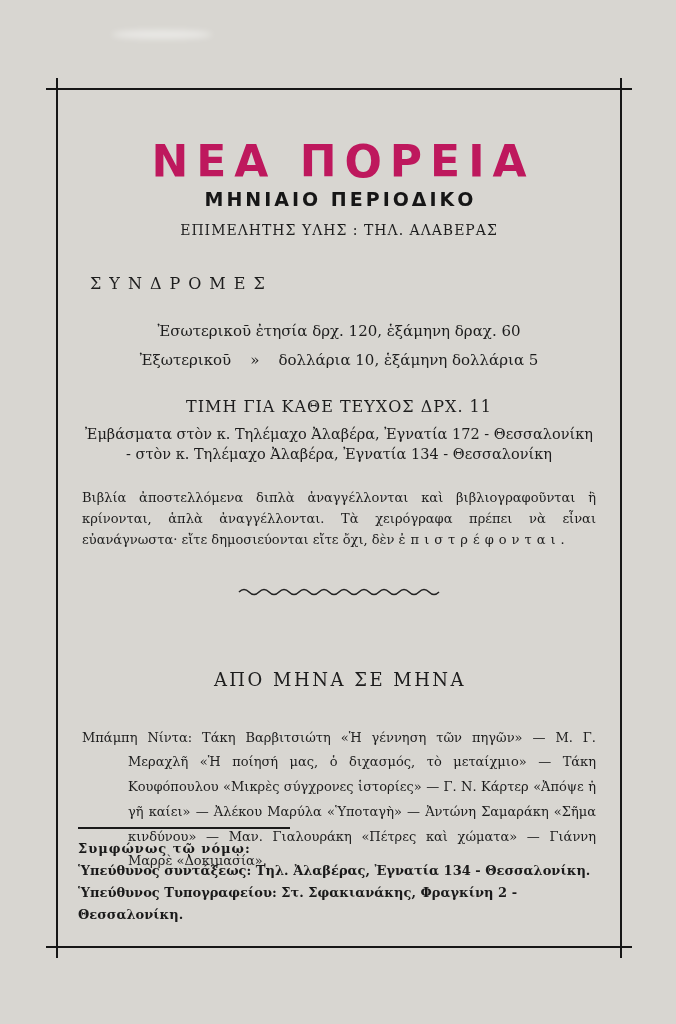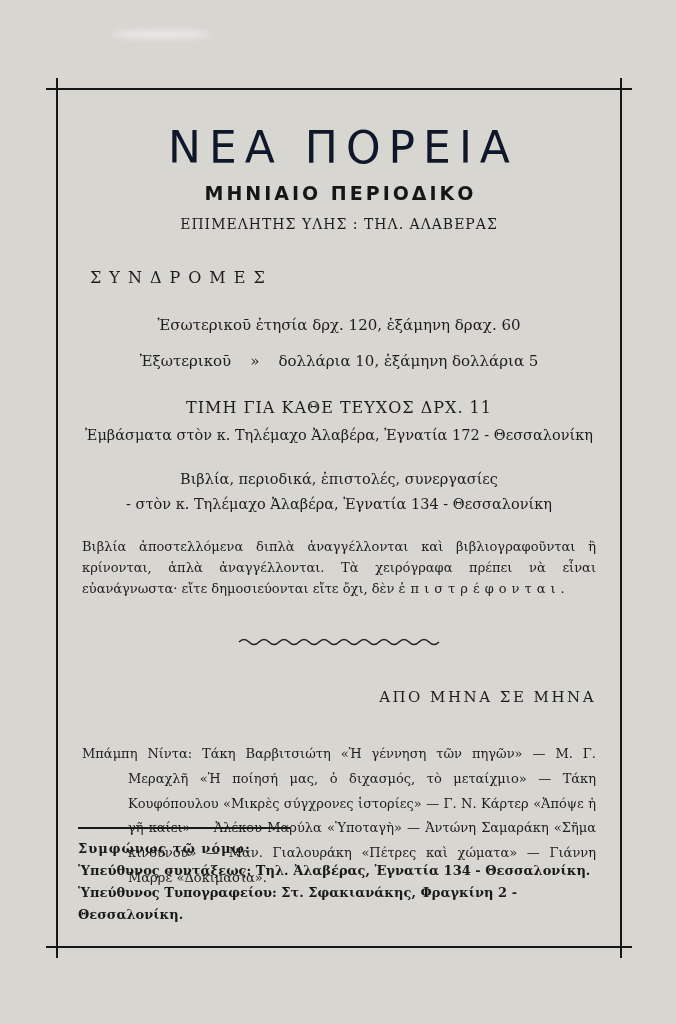--- a/index.html
+++ b/index.html
@@ -25,58 +25,58 @@
   .t-tl-v { left:-2px;  top:-12px; width:2px;  height:12px; }
   .t-tr-h { right:-12px; top:-2px; width:12px; height:2px; }
   .t-tr-v { right:-2px; top:-12px; width:2px;  height:12px; }
   .t-bl-h { left:-12px; bottom:-2px; width:12px; height:2px; }
   .t-bl-v { left:-2px; bottom:-12px; width:2px; height:12px; }
   .t-br-h { right:-12px; bottom:-2px; width:12px; height:2px; }
   .t-br-v { right:-2px; bottom:-12px; width:2px; height:12px; }
 
   .masthead-title {
     font-family:"DejaVu Sans","Liberation Sans",sans-serif;
-    font-weight:normal; font-size:44px; letter-spacing:8px; padding-left:8px;
-    text-align:center; margin-top:14px; color:#0f172a;
+    font-weight:bold; font-size:44px; letter-spacing:8px; padding-left:8px;
+    text-align:center; margin-top:28px; color:#be185d;
   }
   .masthead-subtitle {
     font-family:"DejaVu Sans","Liberation Sans",sans-serif;
     font-weight:bold; font-size:19px; letter-spacing:3px; padding-left:3px;
-    text-align:center; margin-top:9px; color:#161616;
+    text-align:center; margin-top:1px; color:#161616;
   }
   .editor-line {
     font-size:14px; letter-spacing:1px; text-align:center; margin-top:12px;
   }
 
   .subs-heading {
     font-size:16px; letter-spacing:8px; padding-left:8px;
     text-align:left; margin-top:36px;
   }
-  .subs-line { font-size:15px; text-align:center; margin-top:18px; }
+  .subs-line { font-size:15px; text-align:center; margin-top:11px; }
   .subs-line.first { margin-top:29px; }
 
   .price-heading {
     font-size:16px; letter-spacing:1px; text-align:center; margin-top:28px;
   }
   .remittance { font-size:14.5px; text-align:center; margin-top:10px; }
 
   .corr-line { font-size:14.5px; text-align:center; line-height:1.7; }
   .corr-line.first { margin-top:24px; }
 
   .notice {
     font-size:13px; line-height:1.62; text-align:justify; margin-top:20px;
   }
   .notice .emph { letter-spacing:5px; }
 
   .divider-wrap { text-align:center; margin-top:32px; }
   .divider-wrap svg { vertical-align:middle; }
 
   .month-heading {
-    font-size:15px; letter-spacing:2.5px; padding-left:2px;
-    text-align:right; margin-top:38px;
+    font-size:18px; letter-spacing:2.5px; padding-left:2px;
+    text-align:center; margin-top:68px;
   }
   .contents {
     font-size:13px; line-height:1.9; text-align:justify;
     margin-top:36px; padding-left:46px; text-indent:-46px;
   }
 
   .colophon {
     position:absolute; left:20px; bottom:20px;
     font-size:13px; line-height:1.7; font-weight:bold; color:#1a1a1a;
   }
@@ -103,21 +103,20 @@
     <div class="masthead-subtitle">ΜΗΝΙΑΙΟ ΠΕΡΙΟΔΙΚΟ</div>
     <div class="editor-line">ΕΠΙΜΕΛΗΤΗΣ ΥΛΗΣ : ΤΗΛ. ΑΛΑΒΕΡΑΣ</div>
 
     <div class="subs-heading">ΣΥΝΔΡΟΜΕΣ</div>
     <div class="subs-line first">Ἐσωτερικοῦ ἐτησία δρχ. 120, ἑξάμηνη δραχ. 60</div>
     <div class="subs-line">Ἐξωτερικοῦ&nbsp;&nbsp;&nbsp;&nbsp;»&nbsp;&nbsp;&nbsp;&nbsp;δολλάρια 10, ἑξάμηνη δολλάρια 5</div>
 
     <div class="price-heading">ΤΙΜΗ ΓΙΑ ΚΑΘΕ ΤΕΥΧΟΣ ΔΡΧ. 11</div>
     <div class="remittance">Ἐμβάσματα στὸν κ. Τηλέμαχο Ἀλαβέρα, Ἐγνατία 172 - Θεσσαλονίκη</div>
 
-    <div class="corr-line first">Βιβλία, περιοδικά, ἐπιστολές, συνεργασίες</div>
     <div class="corr-line">- στὸν κ. Τηλέμαχο Ἀλαβέρα, Ἐγνατία 134 - Θεσσαλονίκη</div>
 
     <p class="notice">
       <span>Βιβλία ἀποστελλόμενα διπλὰ ἀναγγέλλονται καὶ βιβλιογραφοῦνται ἢ κρίνονται, ἁπλὰ ἀναγγέλλονται. Τὰ χειρόγραφα πρέπει νὰ εἶναι εὐανάγνωστα· εἴτε δημοσιεύονται εἴτε ὄχι, δὲν </span><span class="emph">ἐπιστρέφονται</span><span>.</span>
     </p>
 
     <div class="divider-wrap">
       <svg width="204" height="12" viewBox="0 0 204 12">
         <path d="M2 6 Q7 1 12 6 T22 6 T32 6 T42 6 T52 6 T62 6 T72 6 T82 6 T92 6 T102 6 T112 6 T122 6 T132 6 T142 6 T152 6 T162 6 T172 6 T182 6 T192 6 T202 6" fill="none" stroke="#222222" stroke-width="1.6"></path>
       </svg>

